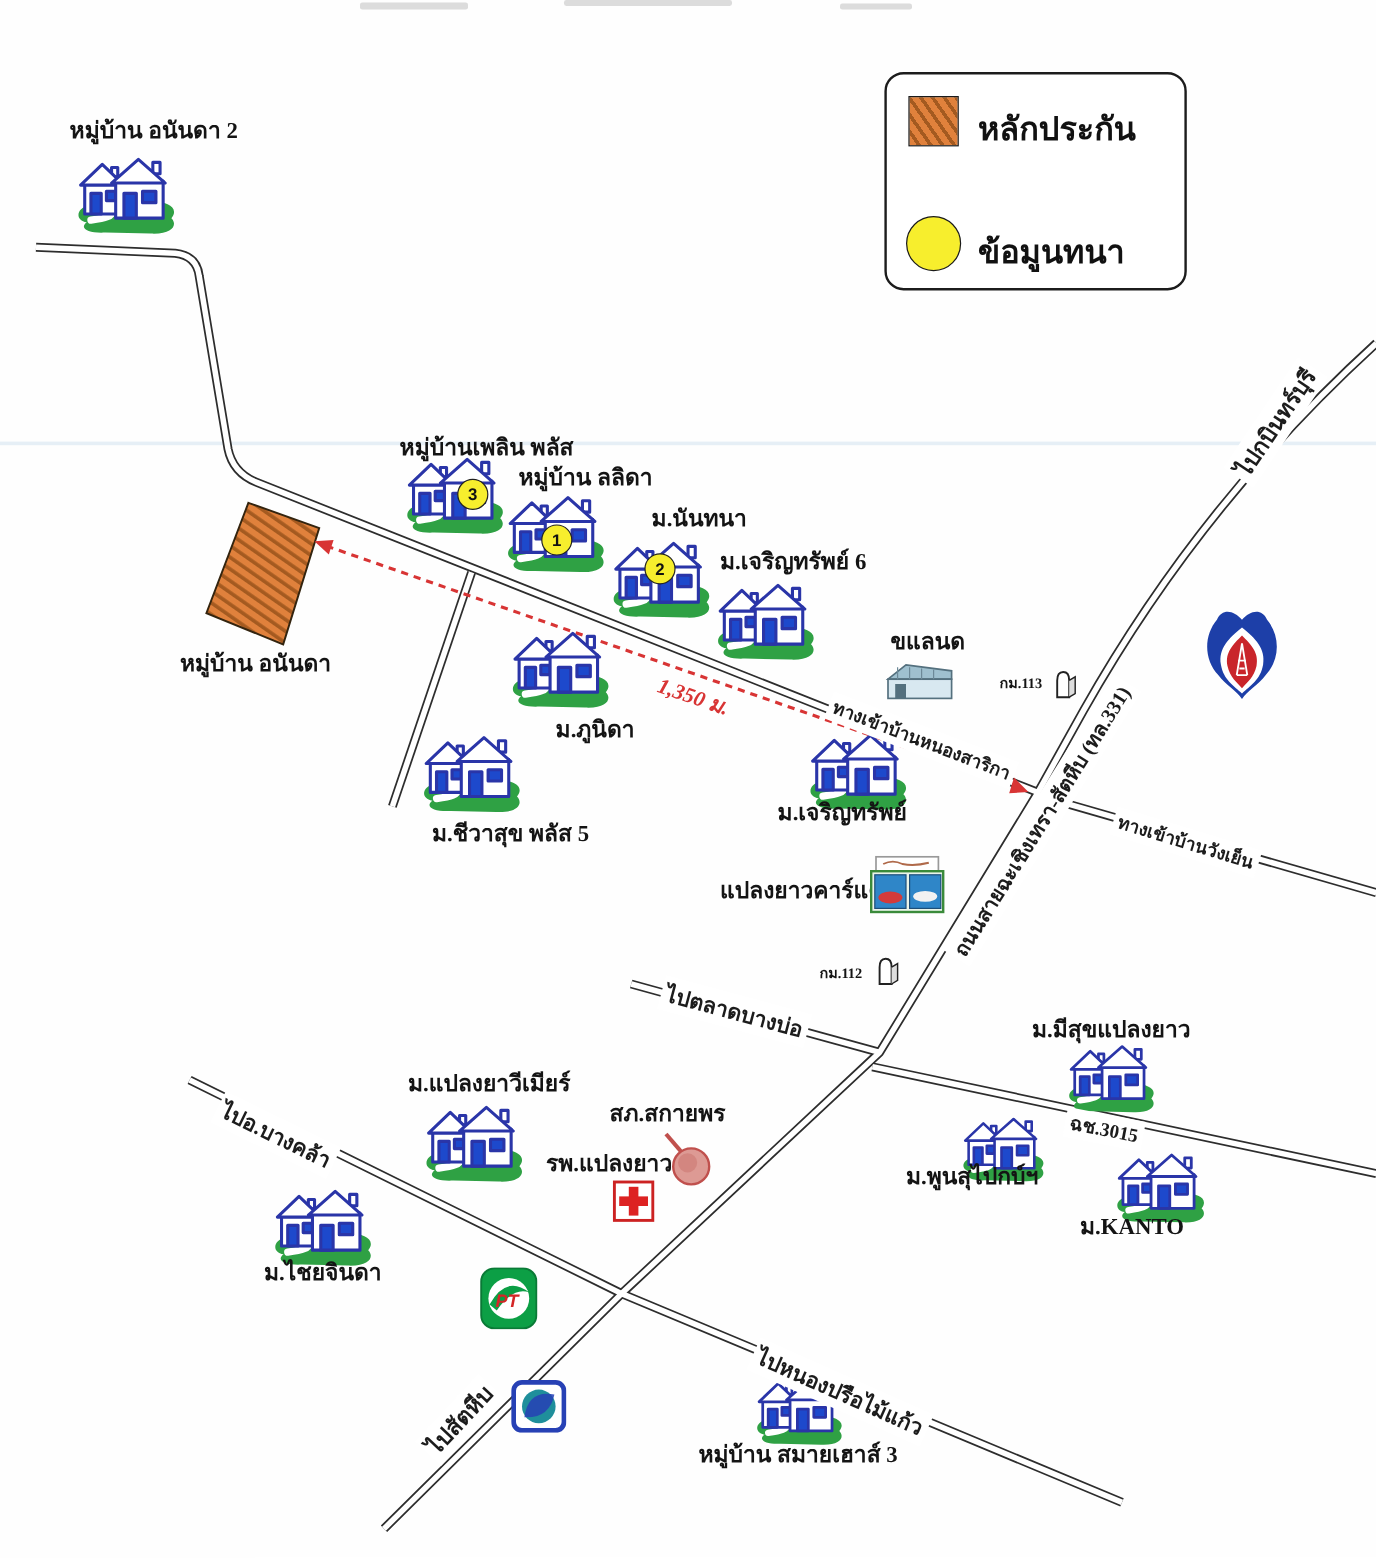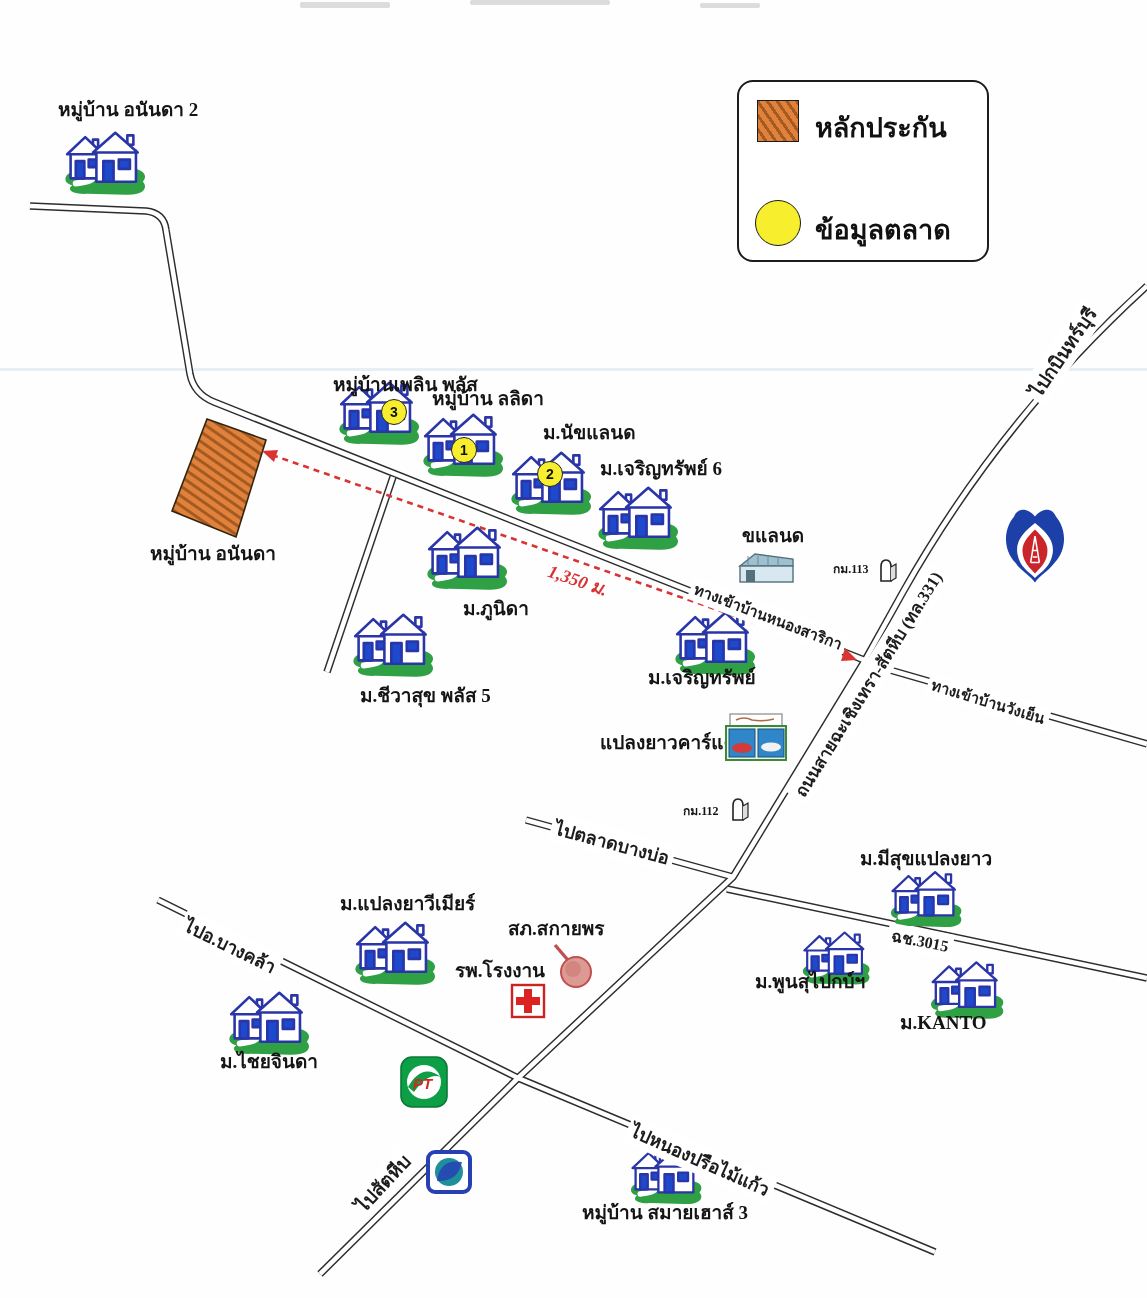--- a/index.html
+++ b/index.html
@@ -10,21 +10,21 @@
   .lbl.small{font-size:12px;}
   .road-label{position:absolute;white-space:nowrap;color:#1c1c1c;font-size:17px;font-weight:bold;
        background:#fff;padding:0 4px;transform-origin:center;}
   .house{position:absolute;width:86px;height:68px;}
   .badge{position:absolute;width:24px;height:24px;border-radius:50%;background:#f7ee2d;
        border:1.6px solid #222;color:#111;font-size:14px;font-weight:bold;
        display:flex;align-items:center;justify-content:center;font-family:"Liberation Sans",sans-serif;}
   .icon{position:absolute;}
   
   #legend{position:absolute;left:737px;top:60px;width:248px;height:178px;background:#fff;
-       border:2.4px solid #1c1c1c;border-radius:16px;margin-top:20px;}
+       border:2.4px solid #1c1c1c;border-radius:16px;}
   #legend .swatch{position:absolute;left:18px;top:18px;width:40px;height:40px;border:1.6px solid #1a1a1a;
        background:repeating-linear-gradient(55deg,#e0813c 0 5px,#a45a20 5px 8px);}
   #legend .dot{position:absolute;left:16px;top:118px;width:44px;height:44px;border-radius:50%;
        background:#f7ee2d;border:1.8px solid #1a1a1a;}
   #legend .ltext{position:absolute;left:76px;font-size:27px;font-weight:bold;color:#111;white-space:nowrap;}
   .scanline{position:absolute;left:0;top:368px;width:100%;height:3px;background:#d9e7f1;opacity:.65;}
   .smudge{position:absolute;background:#b9b9b9;opacity:.5;border-radius:2px;}
   .red{color:#d83434;}
 </style>
 </head>
@@ -87,21 +87,21 @@
       <path d="M 272 455 L 850 656" stroke="#d83434" stroke-width="2.6" stroke-dasharray="6 5" fill="none"></path>
       <polygon points="262,451 274,462 278,450" fill="#d83434"></polygon>
       <polygon points="857,660 841,661 845,648" fill="#d83434"></polygon>
     </g>
   </svg>
 
   <div id="legend">
     <div class="swatch"></div>
     <div class="ltext" style="top:24px">หลักประกัน</div>
     <div class="dot"></div>
-    <div class="ltext" style="top:126px">ข้อมูลตลาด</div>
+    <div class="ltext" style="top:126px">ข้อมูนทนา</div>
   </div>
 
   <svg class="house" style="left:62px;top:128px">
       <use href="#house"></use>
     </svg>
   <svg class="house" style="left:336px;top:378px">
       <use href="#house"></use>
     </svg>
   <svg class="house" style="left:420px;top:410px">
       <use href="#house"></use>
@@ -138,23 +138,23 @@
     </svg>
   <svg class="house" style="left:628px;top:1145px;width:76px;height:60px">
       <use href="#house"></use>
     </svg>
 
   <div class="badge" style="left:381px;top:399px">3</div>
   <div class="badge" style="left:451px;top:437px">1</div>
   <div class="badge" style="left:537px;top:461px">2</div>
 
   <div class="lbl" style="left:58px;top:100px">หมู่บ้าน อนันดา 2</div>
-  <div class="lbl" style="left:333px;top:375px">หมู่บ้านเพลิน พลัส</div>
+  <div class="lbl" style="left:333px;top:364px">หมู่บ้านเพลิน พลัส</div>
   <div class="lbl" style="left:432px;top:389px">หมู่บ้าน ลลิดา</div>
-  <div class="lbl" style="left:543px;top:423px">ม.นัขแลนด</div>
+  <div class="lbl" style="left:543px;top:423px">ม.นันทนา</div>
   <div class="lbl" style="left:600px;top:459px">ม.เจริญทรัพย์ 6</div>
   <div class="lbl" style="left:463px;top:599px">ม.ภูนิดา</div>
   <div class="lbl" style="left:360px;top:686px">ม.ชีวาสุข พลัส 5</div>
   <div class="lbl" style="left:648px;top:668px">ม.เจริญทรัพย์</div>
   <div class="lbl" style="left:860px;top:849px">ม.มีสุขแปลงยาว</div>
   <div class="lbl" style="left:340px;top:894px">ม.แปลงยาวีเมียร์</div>
   <div class="lbl" style="left:755px;top:972px">ม.พูนสุไปกบ์ฯ</div>
   <div class="lbl" style="left:900px;top:1013px">ม.KANTO</div>
   <div class="lbl" style="left:220px;top:1052px">ม.ไชยจินดา</div>
   <div class="lbl" style="left:582px;top:1203px">หมู่บ้าน สมายเฮาส์ 3</div>
@@ -182,21 +182,21 @@
     <ellipse cx="49" cy="35" rx="10" ry="4.5" fill="#f2f2f2"></ellipse>
   </svg>
 
   <div class="lbl" style="left:508px;top:919px">สภ.สกายพร</div>
   <svg class="icon" style="left:548px;top:940px" width="48" height="50" viewBox="0 0 48 50">
     <line x1="7" y1="5" x2="25" y2="26" stroke="#c0504d" stroke-width="3.4"></line>
     <circle cx="28" cy="32" r="15" fill="#dd9a94" stroke="#c0504d" stroke-width="2"></circle>
     <circle cx="25" cy="29" r="8" fill="#cf7d78" opacity=".7"></circle>
   </svg>
 
-  <div class="lbl" style="left:455px;top:961px">รพ.โรงงาน</div>
+  <div class="lbl" style="left:455px;top:961px">รพ.แปลงยาว</div>
   <svg class="icon" style="left:510px;top:983px" width="36" height="36" viewBox="0 0 36 36">
     <rect x="2" y="2" width="32" height="32" fill="#fff" stroke="#cc2222" stroke-width="2.4"></rect>
     <rect x="14" y="6" width="8" height="24" fill="#dd2222"></rect>
     <rect x="6" y="14" width="24" height="8" fill="#dd2222"></rect>
   </svg>
 
   <div class="lbl small" style="left:833px;top:563px">กม.113</div>
   <svg class="icon" style="left:878px;top:558px" width="20" height="26" viewBox="0 0 20 26">
     <path d="M3 9 Q3 2 8 2 Q13 2 13 9 L13 23 L3 23 Z" fill="#fff" stroke="#222" stroke-width="1.6"></path>
     <path d="M13 9 L18 6 L18 20 L13 23" fill="#ddd" stroke="#222" stroke-width="1.2"></path>

